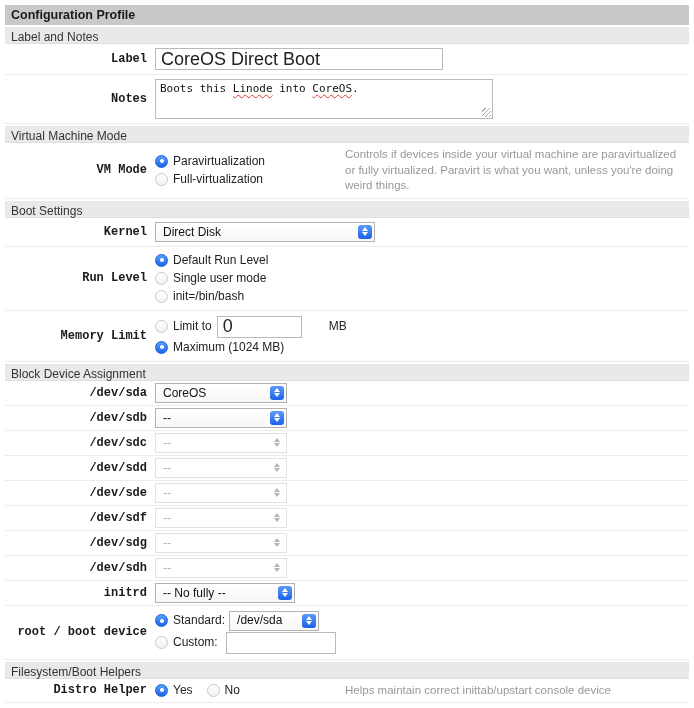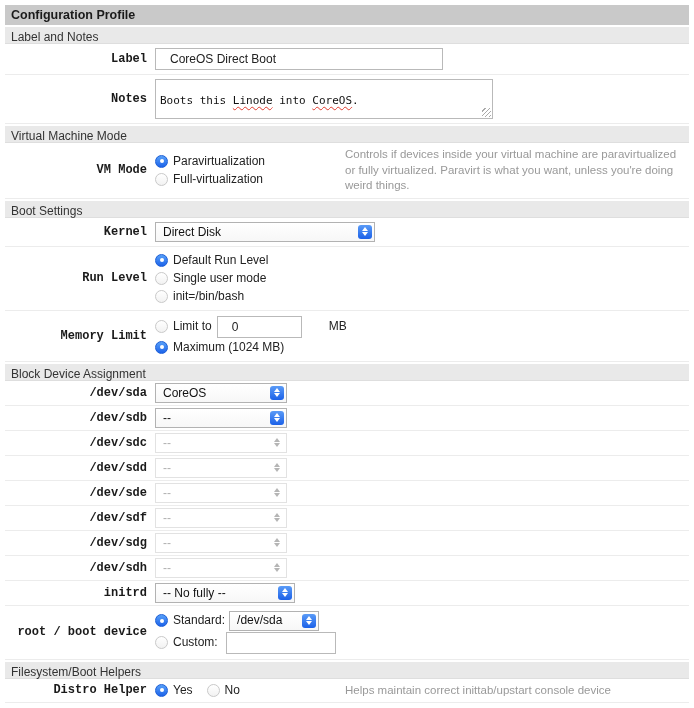--- a/index.html
+++ b/index.html
@@ -12,29 +12,29 @@
   .section-bar { background:#e9e9e9; color:#333; padding:4px 6px; height:17px;
                  line-height:13px; border-bottom:1px solid #dedede; margin-top:2px; }
 
   .row { display:grid; grid-template-columns:150px 190px 1fr; align-items:center;
          border-bottom:1px solid #ececec; padding:4px 0; }
   .row.tight { padding:2px 0; }
   .row-label { text-align:right; font-weight:bold; padding-right:8px; color:#1a1a1a;font-family:Liberation Mono, monospace; }
   .row-help { color:#999; font-size:11.5px; line-height:1.35; padding-right:6px; align-self:center; }
   .field-col { grid-column:2 / span 2; }
 
-  input[type=text] { border:1px solid #b9b9b9; height:22px; padding:2px 14px; font-size:12px;
+  input[type=text] { border:1px solid #b9b9b9; height:22px; padding:2px 5px; font-size:18px;
                      font-family:"Liberation Sans", sans-serif; color:#222; border-radius:0; outline:none; }
   .label-input { width:288px; }
   .limit-input { width:85px; height:19px; margin:0 5px; }
   .custom-input { width:110px; height:20px; margin-left:4px; }
 
   
   .textarea { position:relative; width:338px; height:40px; border:1px solid #b9b9b9; background:#fff;
-              font-family:"DejaVu Sans Mono", monospace; font-size:11px; padding:14px 4px; color:#111;
+              font-family:"DejaVu Sans Mono", monospace; font-size:11px; padding:2px 4px; color:#111;
               overflow:hidden; }
   .textarea::after { content:""; position:absolute; right:1px; bottom:1px; width:9px; height:9px;
               background:repeating-linear-gradient(135deg, transparent 0 2px, #aaa 2px 3px); }
   .misspell { text-decoration:underline; text-decoration-style:wavy; text-decoration-color:#e23b2e;
               text-decoration-thickness:1px; text-underline-offset:2px; }
 
   
   .radio { width:13px; height:13px; border-radius:50%; display:inline-block; vertical-align:-3px;
            margin-right:5px; position:relative; flex:none; }
   .radio.off { background:linear-gradient(#ffffff,#f2f2f2); border:1px solid #c9c9c9; }

